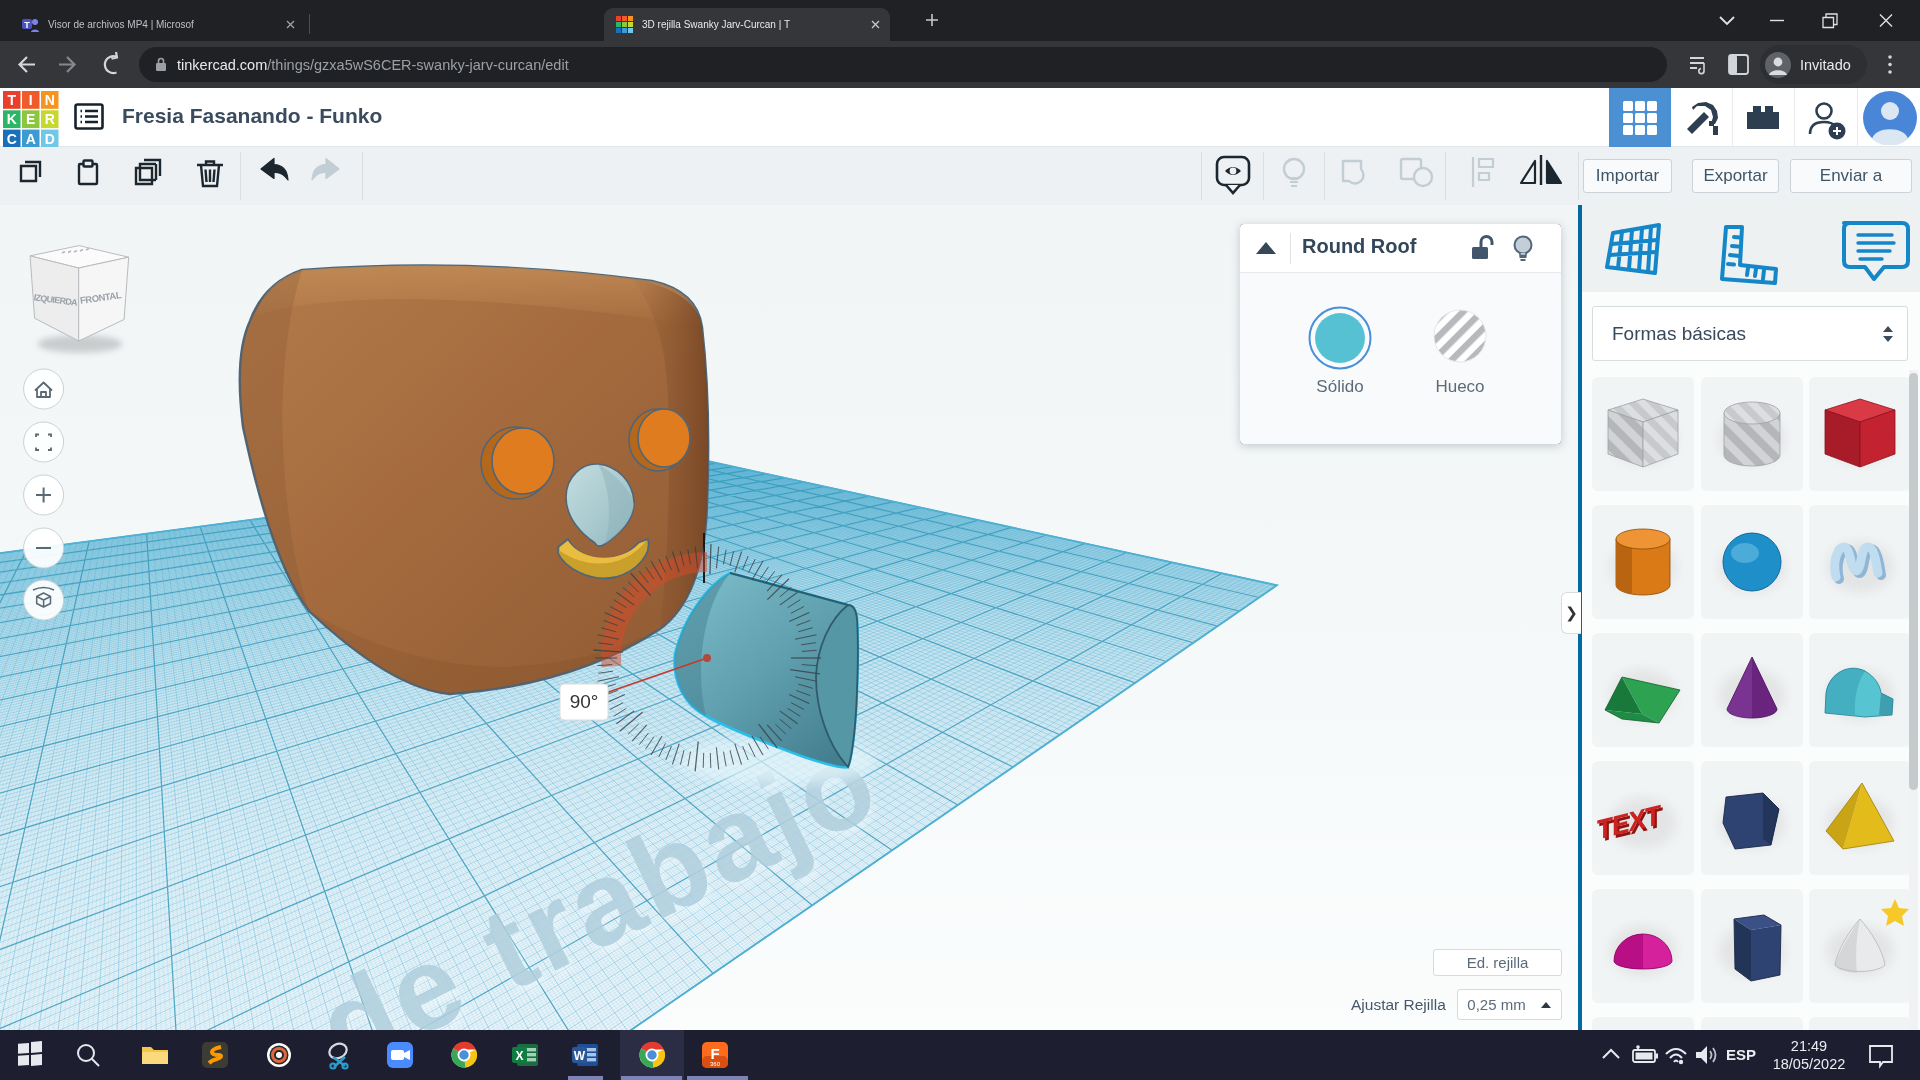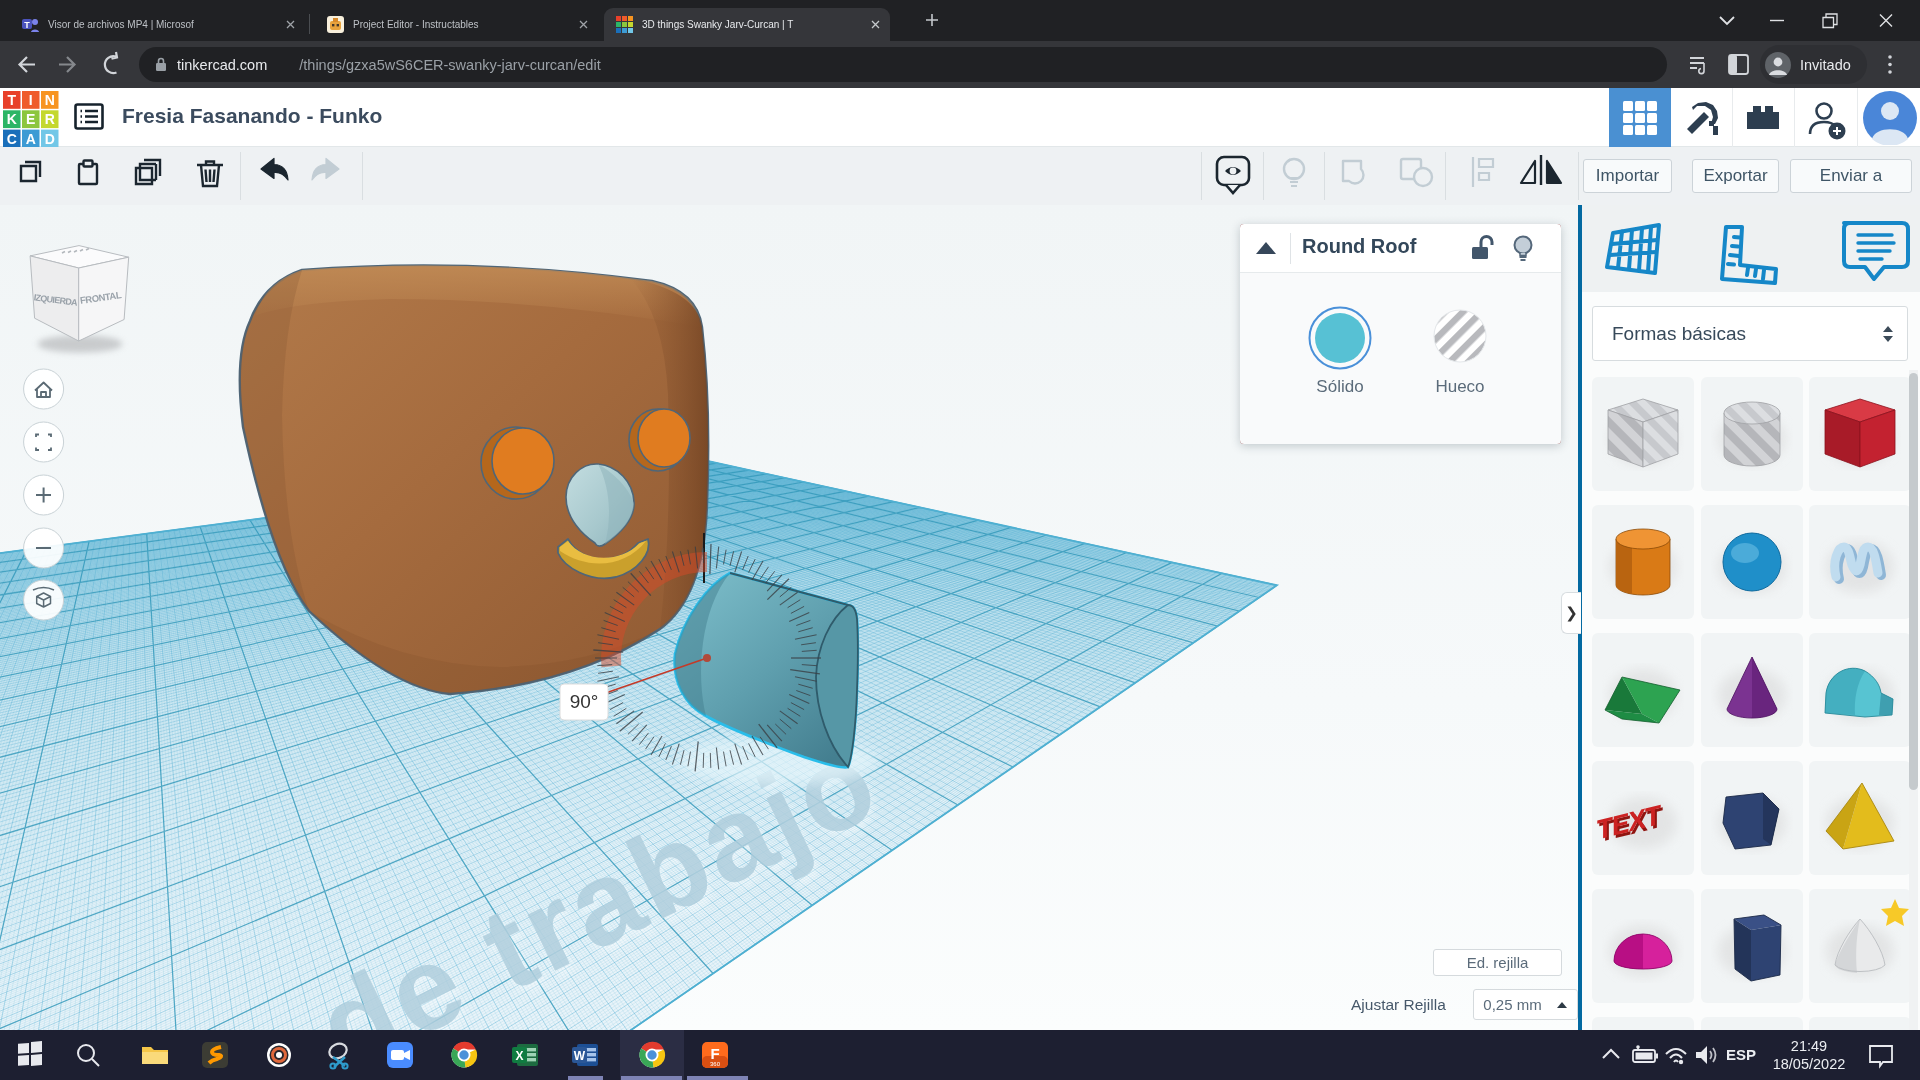--- a/index.html
+++ b/index.html
@@ -10,21 +10,21 @@
 .tab .fav { width:17px; height:17px; margin-right:9px; flex:none; }
 .tab .ttl { color:#bdc1c6; font-size:10px; white-space:nowrap; overflow:hidden; flex:1; }
 .tab .tx { margin-left:8px; flex:none; display:flex; }
 .tsep { position:absolute; top:14px; width:1px; height:20px; background:#4a4d51; }
 .newtab { position:absolute; left:925px; top:13px; }
 .wc { position:absolute; top:0; }
 .addrbar { position:absolute; left:0; top:41px; width:1920px; height:47px; background:#35363a; }
 .addrbar > svg { position:absolute; left:0; top:0; }
 .omni { position:absolute; left:139px; top:6px; width:1528px; height:35px; background:#202124; border-radius:18px; display:flex; align-items:center; padding:0 16px; }
 .omni .host { color:#e8eaed; font-size:14.5px;text-align:center; }
-.omni .path { color:#9aa0a6; font-size:14.5px;margin-left:32px; }
+.omni .path { color:#9aa0a6; font-size:14.5px; }
 .abicons { position:absolute; top:0; }
 .guest { position:absolute; left:1760px; top:4px; height:39px; border-radius:20px; background:#2e2f33; color:#e8eaed; font-size:14.5px; display:flex; align-items:center; padding:0 16px 0 5px; }
 .gavatar { width:26px; height:26px; margin-right:9px; display:flex; }
 
 .tkheader { position:absolute; left:0; top:88px; width:1920px; height:59px; background:#ffffff; border-bottom:1px solid #e2e7e9; }
 .tklogo { position:absolute; left:3px; top:3px; }
 .designicon { position:absolute; left:74px; top:15px; }
 .tktitle { position:absolute; left:122px; top:16px; font-size:21px; font-weight:bold; color:#3b4b5e; }
 .hsep { position:absolute; top:0; width:1px; height:59px; background:#e8ebed; }
 .gridbtn { position:absolute; left:1609px; top:0; width:62px; height:59px; background:#4a90d2; display:flex; align-items:center; justify-content:center; }
@@ -33,21 +33,21 @@
 
 .tktoolbar { position:absolute; left:0; top:147px; width:1920px; height:58px; background:#eef1f3; }
 .tktoolbar > svg { position:absolute; left:0; top:0; }
 .vsep { position:absolute; top:5px; width:1px; height:48px; background:#d9dee1; }
 .tbtn { position:absolute; top:12px; height:34px; background:#f8fafb; border:1px solid #ccd3d8; border-radius:3px; color:#3f5566; font-size:17px; display:flex; align-items:center; justify-content:center; }
 
 .canvas { position:absolute; left:0; top:205px; width:1578px; height:825px; background:linear-gradient(180deg,#f1f5f6 0%,#f6f9fa 60%,#fbfdfd 100%); overflow:hidden; }
 .canvas > svg { position:absolute; left:0; top:0; }
 .edbtn { position:absolute; left:1433px; top:744px; width:129px; height:27px; background:#fff; border:1px solid #d5dadd; border-radius:3px; color:#5b6b7a; font-size:15px; display:flex; align-items:center; justify-content:center; }
 .ajlabel { position:absolute; left:1351px; top:791px; color:#46586a; font-size:15.5px; }
-.ajdrop { position:absolute; left:1457px; top:784px; width:105px; height:31px; background:#fff; border:1px solid #d5dadd; border-radius:3px; color:#5b6b7a; font-size:15px; display:flex; align-items:center; justify-content:center;margin-left:16px; }
+.ajdrop { position:absolute; left:1457px; top:784px; width:105px; height:31px; background:#fff; border:1px solid #d5dadd; border-radius:3px; color:#5b6b7a; font-size:15px; display:flex; align-items:center; justify-content:center; }
 
 .sidebar { position:absolute; left:1578px; top:205px; width:342px; height:825px; background:#fbfcfc; border-left:4px solid #0369a1; }
 .sbtop { position:absolute; left:0; top:0; width:342px; height:87px; background:#eef1f2; }
 .formas { position:absolute; left:10px; top:101px; width:316px; height:55px; background:#fff; border:1px solid #d7dcdf; border-radius:3px; font-size:19px; color:#37495a; line-height:53px; padding-left:19px; }
 .tile { position:absolute; width:102px; height:114px; background:#f1f4f5; border-radius:6px; }
 .collapse { position:absolute; left:1561px; top:592px; width:20px; height:42px; background:#fff; border:1px solid #d8dde0; border-right:none; border-radius:6px 0 0 6px; font-size:15px; color:#333; display:flex; align-items:center; justify-content:center; }
 
 .panel { position:absolute; left:1240px; top:224px; width:321px; height:220px; background:#7f1d1d; border-radius:4px; box-shadow:0 2px 10px rgba(40,60,70,0.25); }
 .phead { position:absolute; left:0; top:0; width:321px; height:49px; background:#fff; border-bottom:1px solid #e6eaec; border-radius:4px 4px 0 0; }
 .pvsep { position:absolute; left:50px; top:9px; width:1px; height:31px; background:#dfe3e6; }
@@ -70,48 +70,33 @@
             <path d="M9,16 C9,12.5 17,12.5 17,16 Z" fill="#7b83eb"></path>
           </svg></span>
         <span class="ttl">Visor de archivos MP4 | Microsof</span>
         <span class="tx">
           <svg width="9" height="9" viewBox="0 0 9 9">
             <path d="M1,1 L8,8 M8,1 L1,8" stroke="#9fa3a8" stroke-width="1.3"></path>
           </svg>
         </span>
       </div>
 <div class="tsep" style="left:309px"></div>
-<div class="tab" style="left:315px;width:283px">
-        <span class="fav"><svg width="17" height="17" viewBox="0 0 17 17">
-            <rect x="0" y="0" width="17" height="17" rx="3" fill="#f8f0dc"></rect>
-            <rect x="3" y="5" width="11" height="9" rx="2" fill="#e8a33d"></rect>
-            <rect x="5" y="8" width="2.4" height="2.4" fill="#42352a"></rect>
-            <rect x="9.6" y="8" width="2.4" height="2.4" fill="#42352a"></rect>
-            <rect x="6" y="2" width="5" height="4" fill="#d98a2b"></rect>
-          </svg></span>
-        <span class="ttl">Project Editor - Instructables</span>
-        <span class="tx">
-          <svg width="9" height="9" viewBox="0 0 9 9">
-            <path d="M1,1 L8,8 M8,1 L1,8" stroke="#9fa3a8" stroke-width="1.3"></path>
-          </svg>
-        </span>
-      </div>
 <div class="tab active" style="left:604px;width:286px">
         <span class="fav"><svg width="17" height="17" viewBox="0 0 17 17">
             <rect x="0" y="0" width="5" height="5" fill="#e8402a"></rect>
             <rect x="6" y="0" width="5" height="5" fill="#ef5b2b"></rect>
             <rect x="12" y="0" width="5" height="5" fill="#f79420"></rect>
             <rect x="0" y="6" width="5" height="5" fill="#2cb566"></rect>
             <rect x="6" y="6" width="5" height="5" fill="#8cc63e"></rect>
             <rect x="12" y="6" width="5" height="5" fill="#c4d82e"></rect>
             <rect x="0" y="12" width="5" height="5" fill="#1a6fba"></rect>
             <rect x="6" y="12" width="5" height="5" fill="#3d9bd4"></rect>
             <rect x="12" y="12" width="5" height="5" fill="#72c7e7"></rect>
           </svg></span>
-        <span class="ttl" style="color:#e8eaed">3D things Swanky Jarv-Curcan | T</span>
+        <span class="ttl" style="color:#e8eaed">3D rejilla Swanky Jarv-Curcan | T</span>
         <span class="tx">
           <svg width="9" height="9" viewBox="0 0 9 9">
             <path d="M1,1 L8,8 M8,1 L1,8" stroke="#c6cacd" stroke-width="1.3"></path>
           </svg>
         </span>
       </div>
 <div class="newtab"><svg width="14" height="14" viewBox="0 0 14 14">
           <path d="M7,1 L7,13 M1,7 L13,7" stroke="#c4c7cb" stroke-width="1.6"></path>
         </svg></div>
 <svg class="wc" width="220" height="41" viewBox="0 0 220 41" style="left:1700px">

